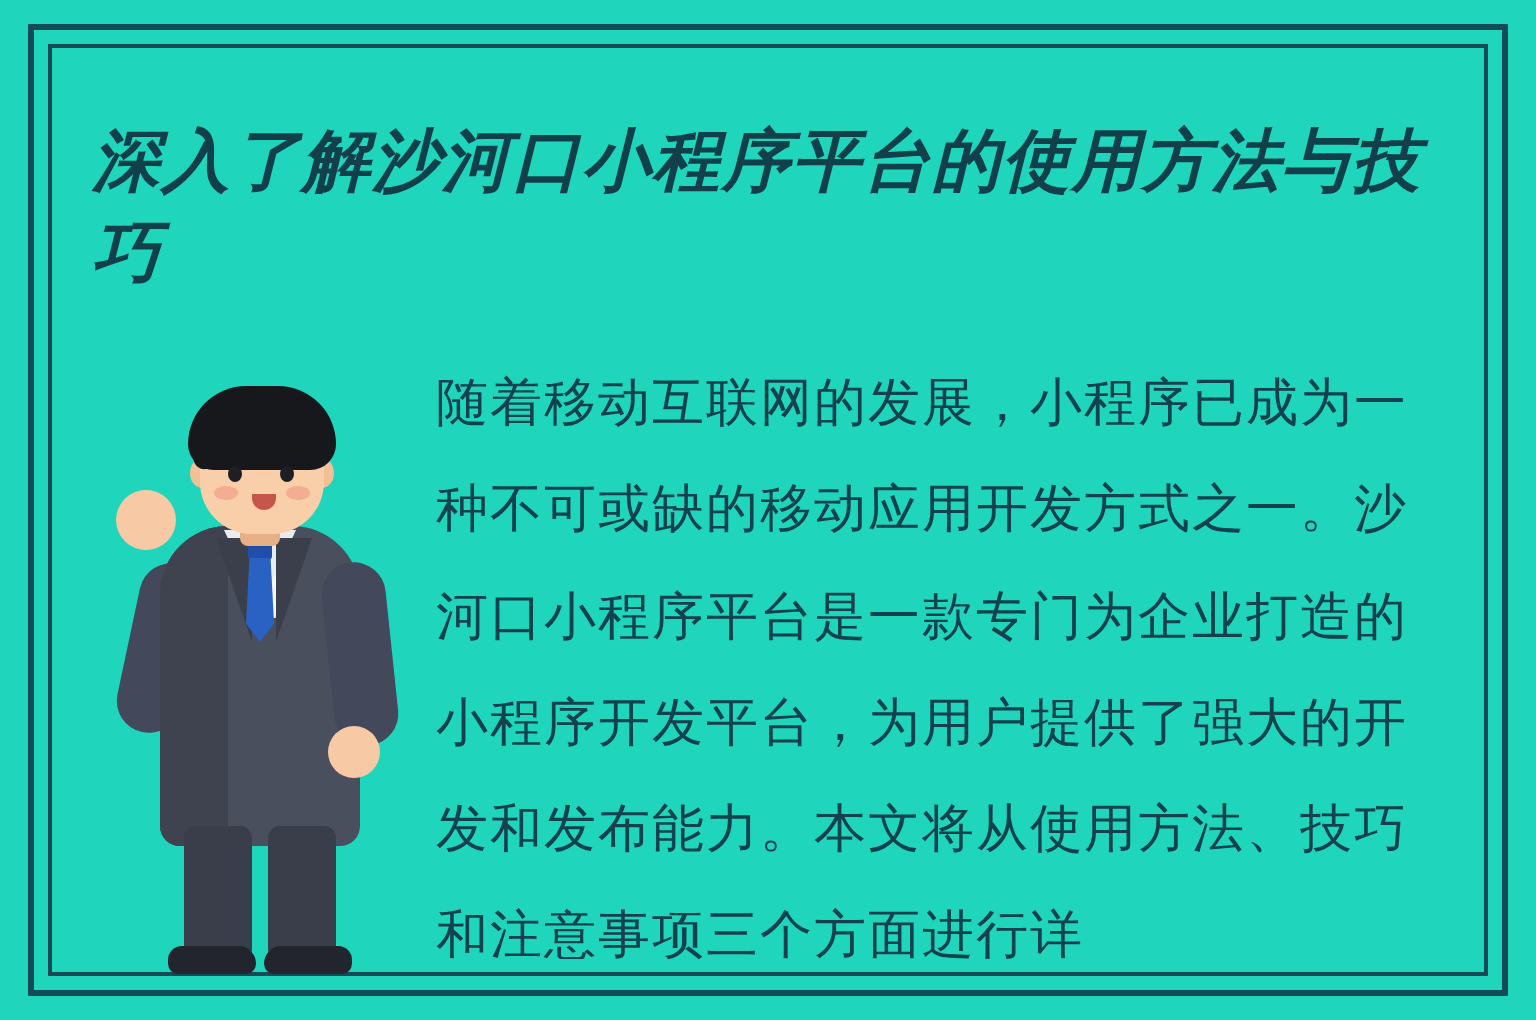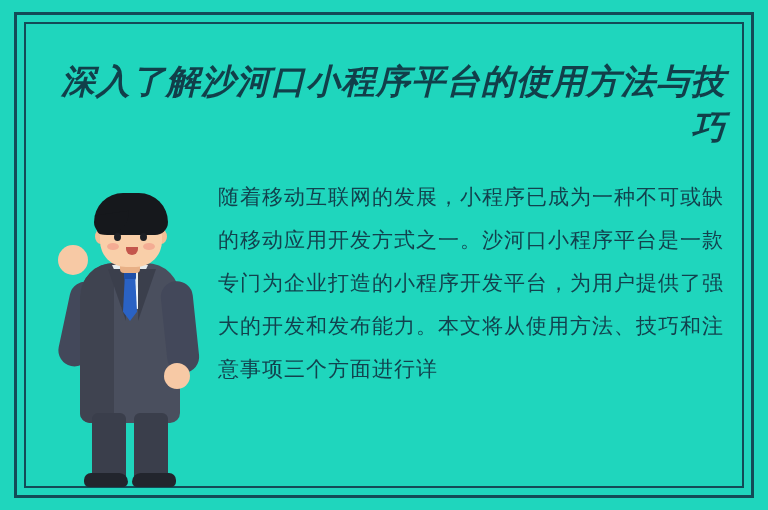--- a/index.html
+++ b/index.html
@@ -42,30 +42,29 @@
     left: 46px;
     top: 58px;
     width: 680px;
     color: #113f4a;
     font-family: "DejaVu Sans", sans-serif;
     font-weight: bold;
     font-size: 34px;
     line-height: 1.36;
     letter-spacing: 1px;
     font-style: italic;
-    text-align: right;
   }
   .body-text {
     position: absolute;
     left: 218px;
     top: 176px;
     width: 512px;
     color: #12424e;
     font-family: "DejaVu Sans", sans-serif;
-    font-size: 21px;
+    font-size: 26px;
     line-height: 2.05;
     letter-spacing: 1px;
   }
   
   .character {
     position: absolute;
     left: 52px;
     top: 185px;
     width: 160px;
     height: 300px;

